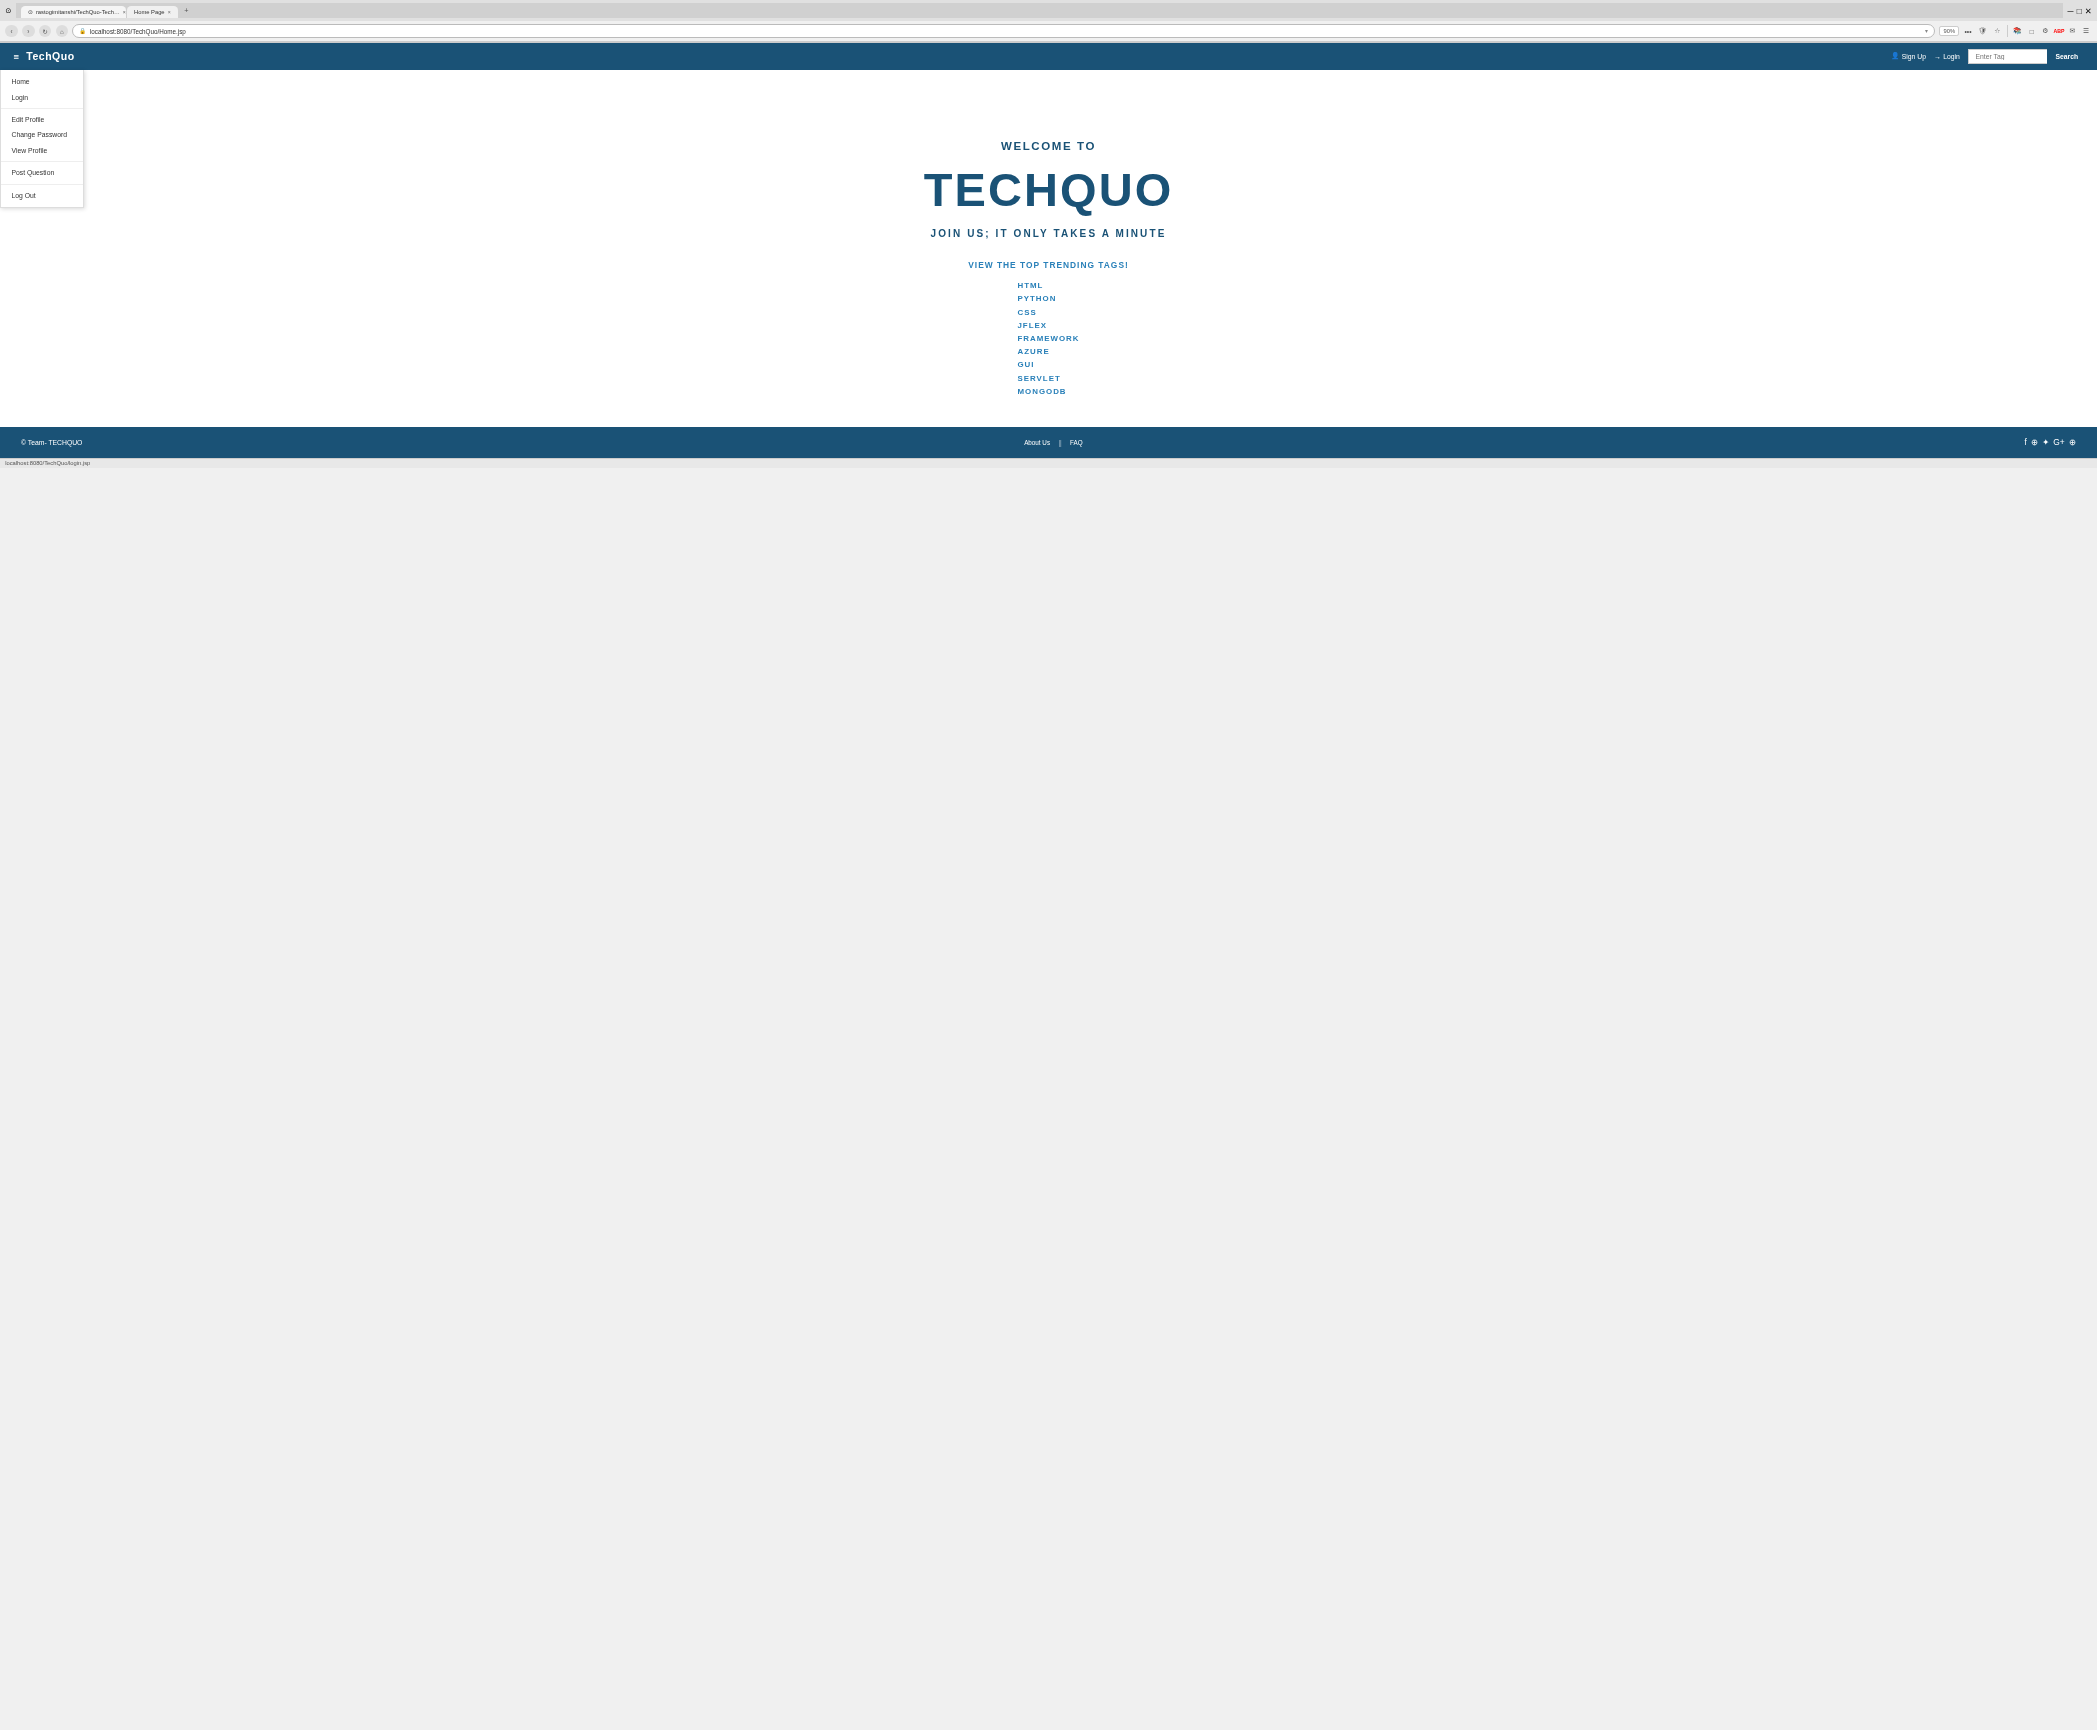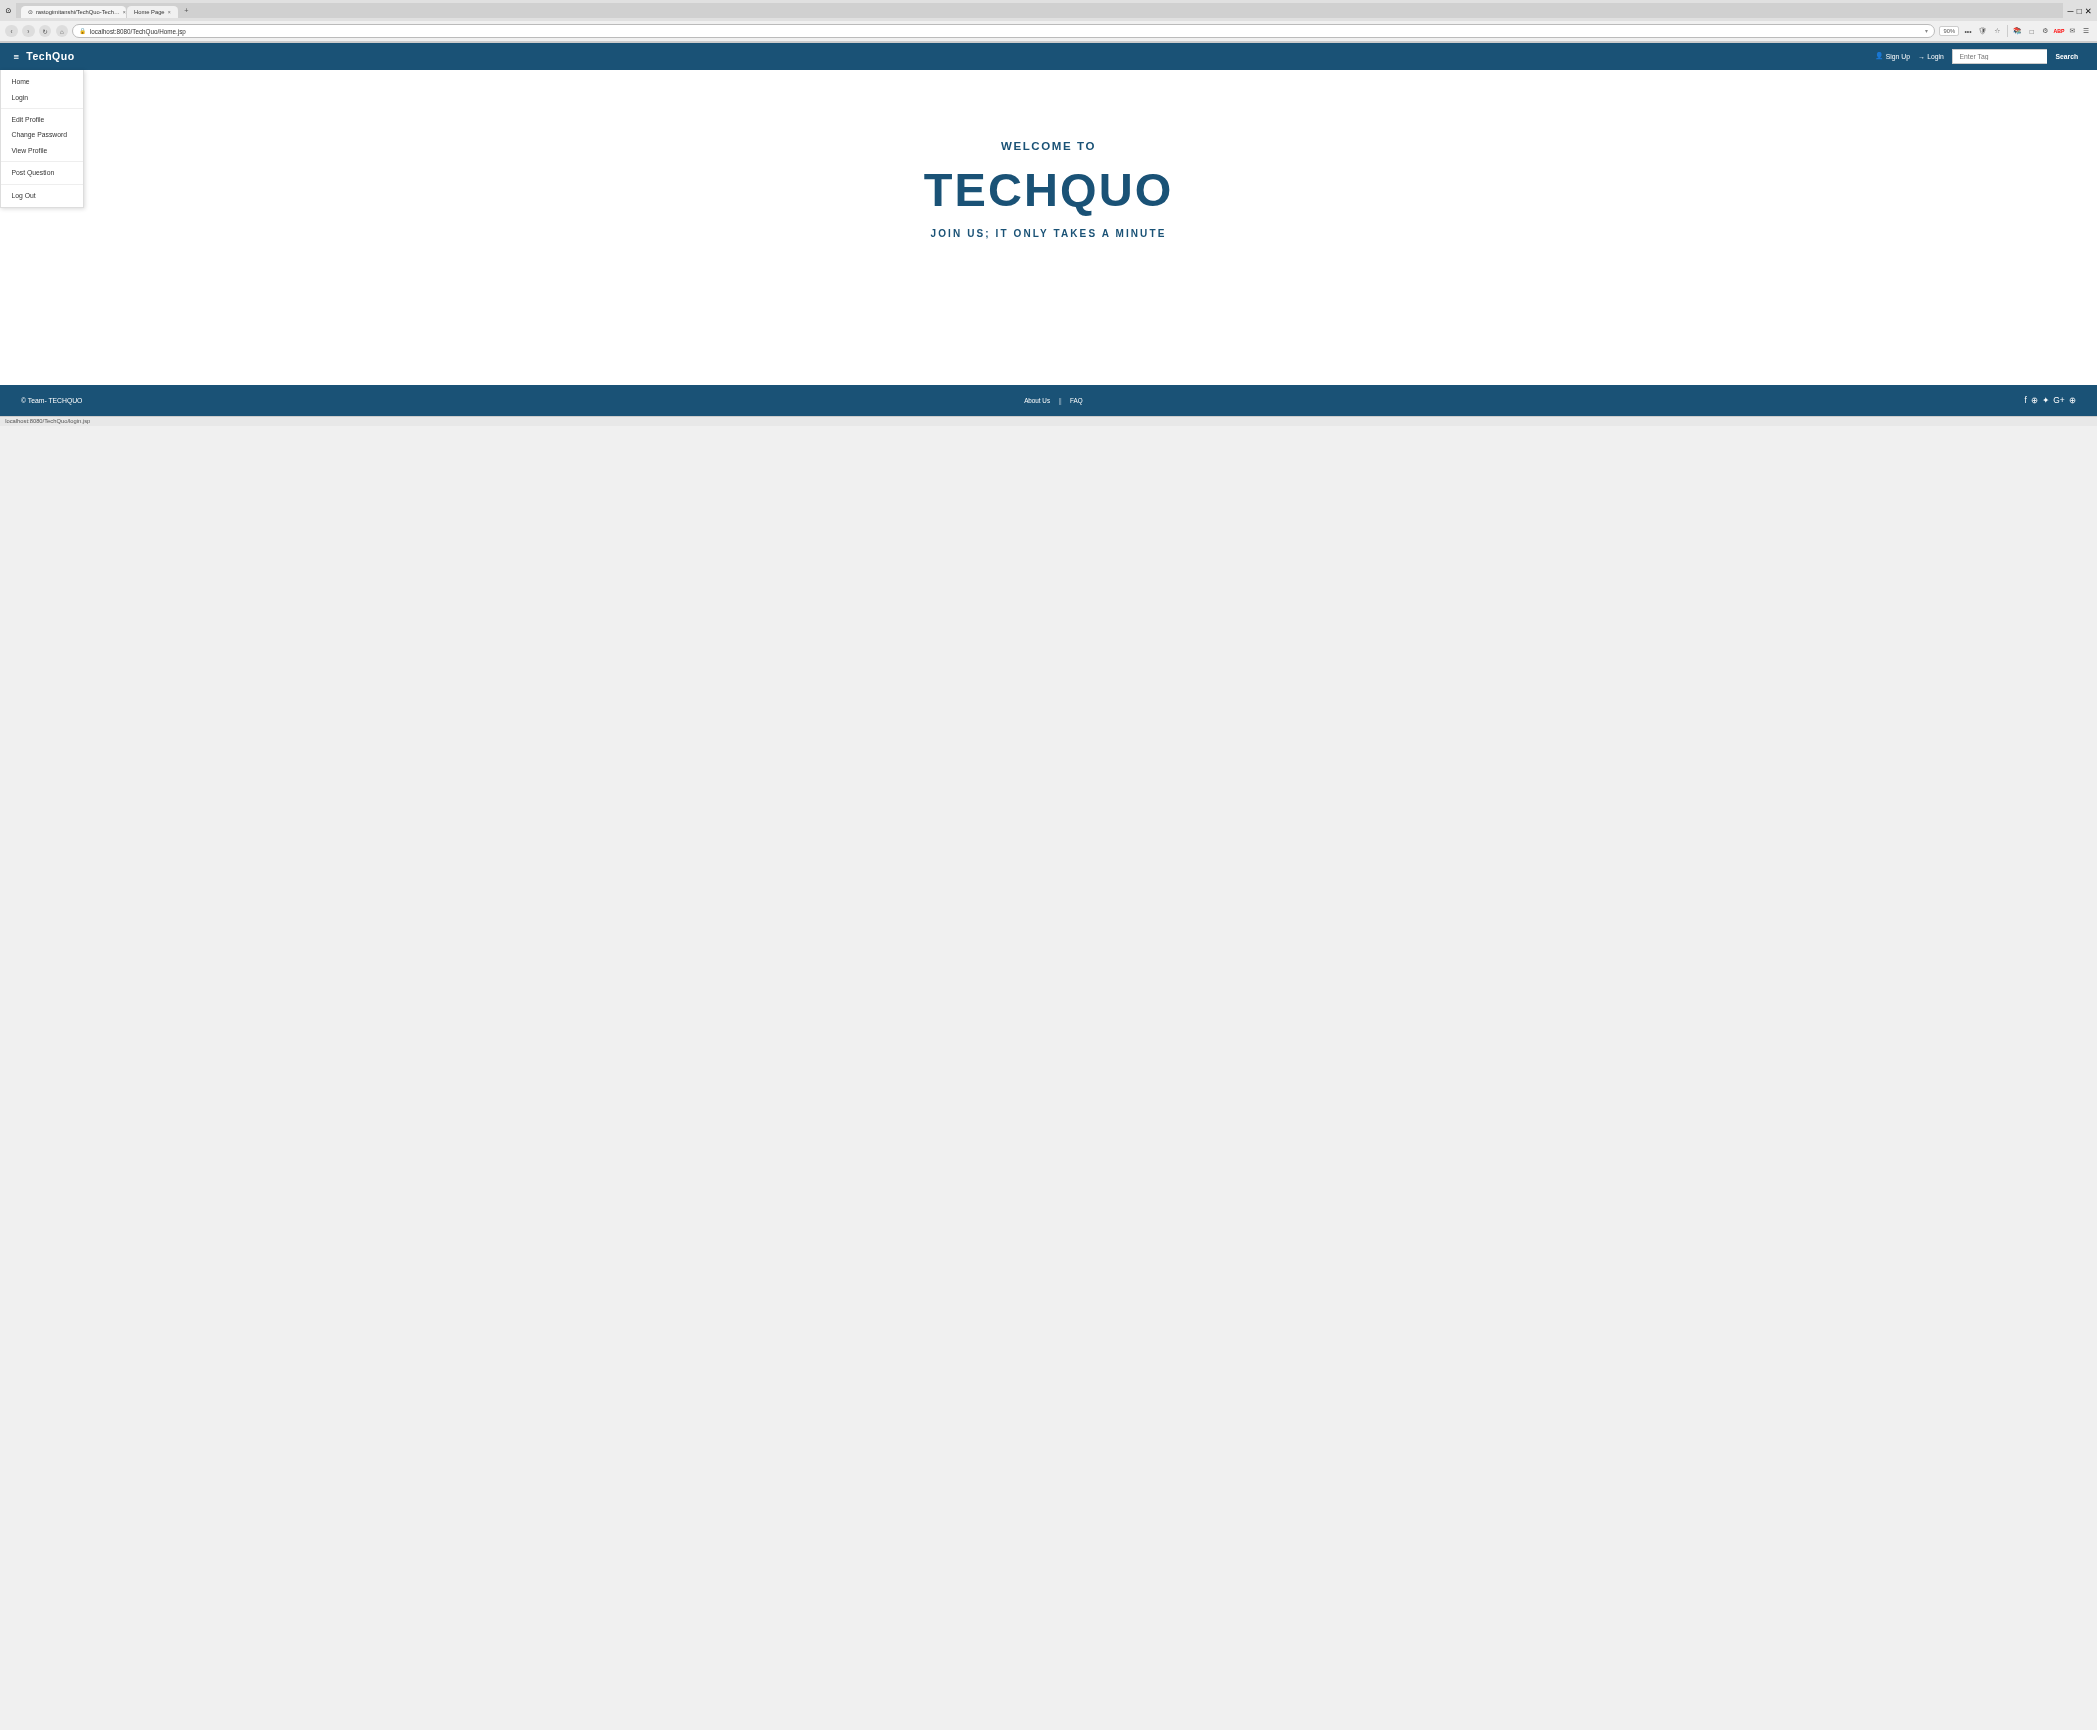--- a/index.html
+++ b/index.html
@@ -161,21 +161,21 @@
     .search-container {
       display: flex;
       align-items: center;
       gap: 0;
     }
     .search-input {
       padding: 3.1px 6.3px;
       border: 0.5px solid #ccc;
       border-right: none;
       font-size: 6.8px;
-      width: 95px;
+      width: 79px;
       outline: none;
     }
     .search-btn {
       padding: 3.1px 7.3px;
       background: #1a5276;
       color: white;
       border: 0.5px solid #1a5276;
       font-size: 6.8px;
       cursor: pointer;
       font-weight: bold;
@@ -416,20 +416,34 @@
       <hr class="dropdown-divider">
       <a class="dropdown-item">Log Out</a>
     </div>
   </div>
 
   <div class="main-content">
     <h2 class="welcome-to">WELCOME TO</h2>
     <h1 class="site-name-large">TECHQUO</h1>
     <p class="tagline">JOIN US; IT ONLY TAKES A MINUTE</p>
 
+    <div class="trending-section">
+      <p class="trending-title">VIEW THE TOP TRENDING TAGS!</p>
+      <ul class="tags-list">
+        <li class="tag-item">HTML</li>
+        <li class="tag-item">PYTHON</li>
+        <li class="tag-item">CSS</li>
+        <li class="tag-item">JFLEX</li>
+        <li class="tag-item">FRAMEWORK</li>
+        <li class="tag-item">AZURE</li>
+        <li class="tag-item">GUI</li>
+        <li class="tag-item">SERVLET</li>
+        <li class="tag-item">MONGODB</li>
+      </ul>
+    </div>
   </div>
 
   <div class="site-footer">
     <span class="footer-copyright">© Team- TECHQUO</span>
     <div class="footer-links">
       <a class="footer-link">About Us</a>
       <span class="footer-divider">||</span>
       <a class="footer-link">FAQ</a>
     </div>
     <div class="footer-social">

